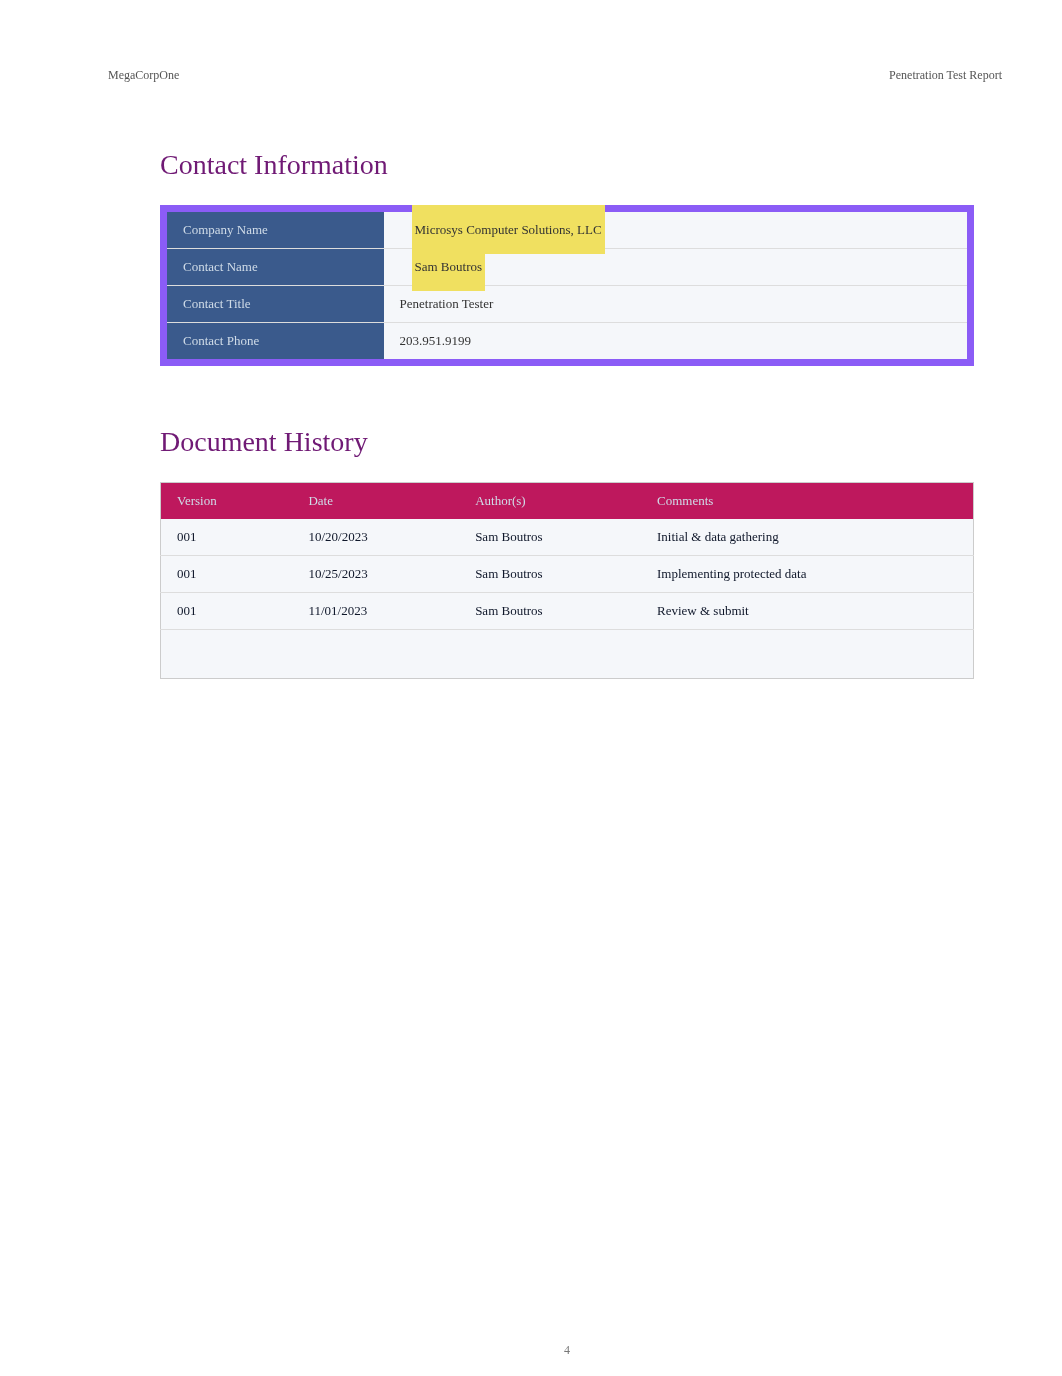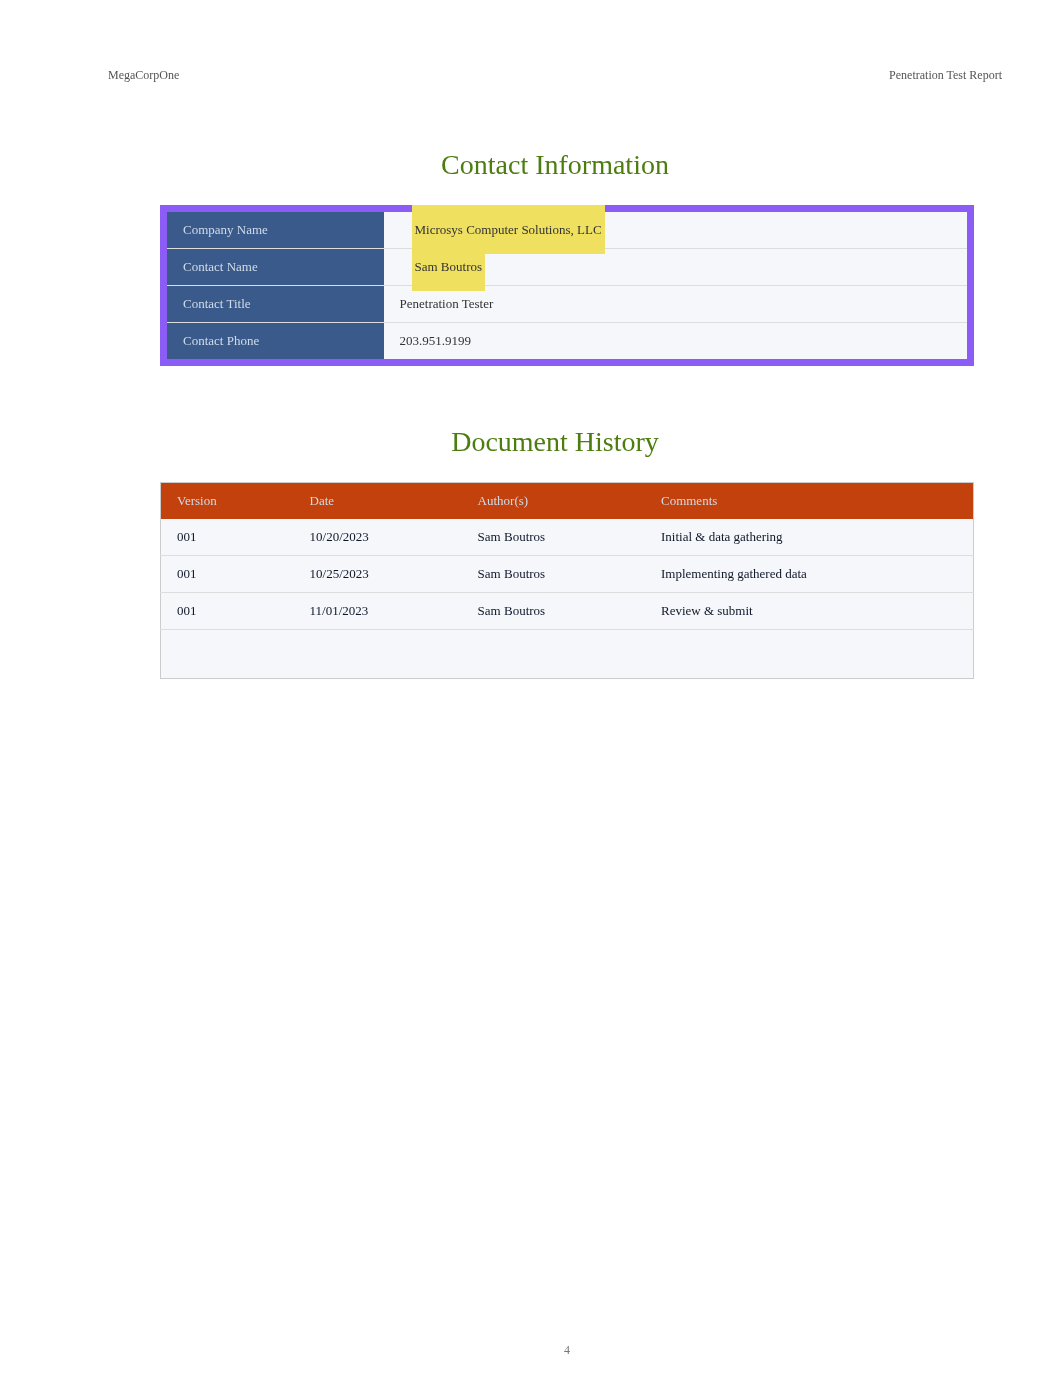--- a/index.html
+++ b/index.html
@@ -27,23 +27,22 @@
 
     .page-content {
       padding: 20px 100px;
     }
 
     .section {
       margin-bottom: 60px;
     }
 
     .section-title {
-      text-align: center;
       font-size: 28px;
-      color: #4d7c0f;
+      color: #701a75;
       font-weight: normal;
       margin-bottom: 24px;
     }
 
     
     .contact-table {
       width: 100%;
       border-collapse: collapse;
       border: 7px solid #8b5cf6;
     }
@@ -78,21 +77,21 @@
     }
 
     
     .history-table {
       width: 100%;
       border-collapse: collapse;
       border: 1px solid #cccccc;
     }
 
     .history-table thead tr {
-      background-color: #c2410c;
+      background-color: #be185d;
     }
 
     .history-table thead th {
       color: #d0dce8;
       padding: 10px 16px;
       font-size: 13px;
       font-weight: normal;
       text-align: left;
     }
 
@@ -175,21 +174,21 @@
       <tr>
             <td>001</td>
             <td>10/20/2023</td>
             <td>Sam Boutros</td>
             <td>Initial &amp; data gathering</td>
           </tr>
           <tr>
             <td>001</td>
             <td>10/25/2023</td>
             <td>Sam Boutros</td>
-            <td>Implementing gathered data</td>
+            <td>Implementing protected data</td>
           </tr>
           <tr>
             <td>001</td>
             <td>11/01/2023</td>
             <td>Sam Boutros</td>
             <td>Review &amp; submit</td>
           </tr>
           <tr class="empty-row">
             <td>&nbsp;</td>
             <td>&nbsp;</td>

